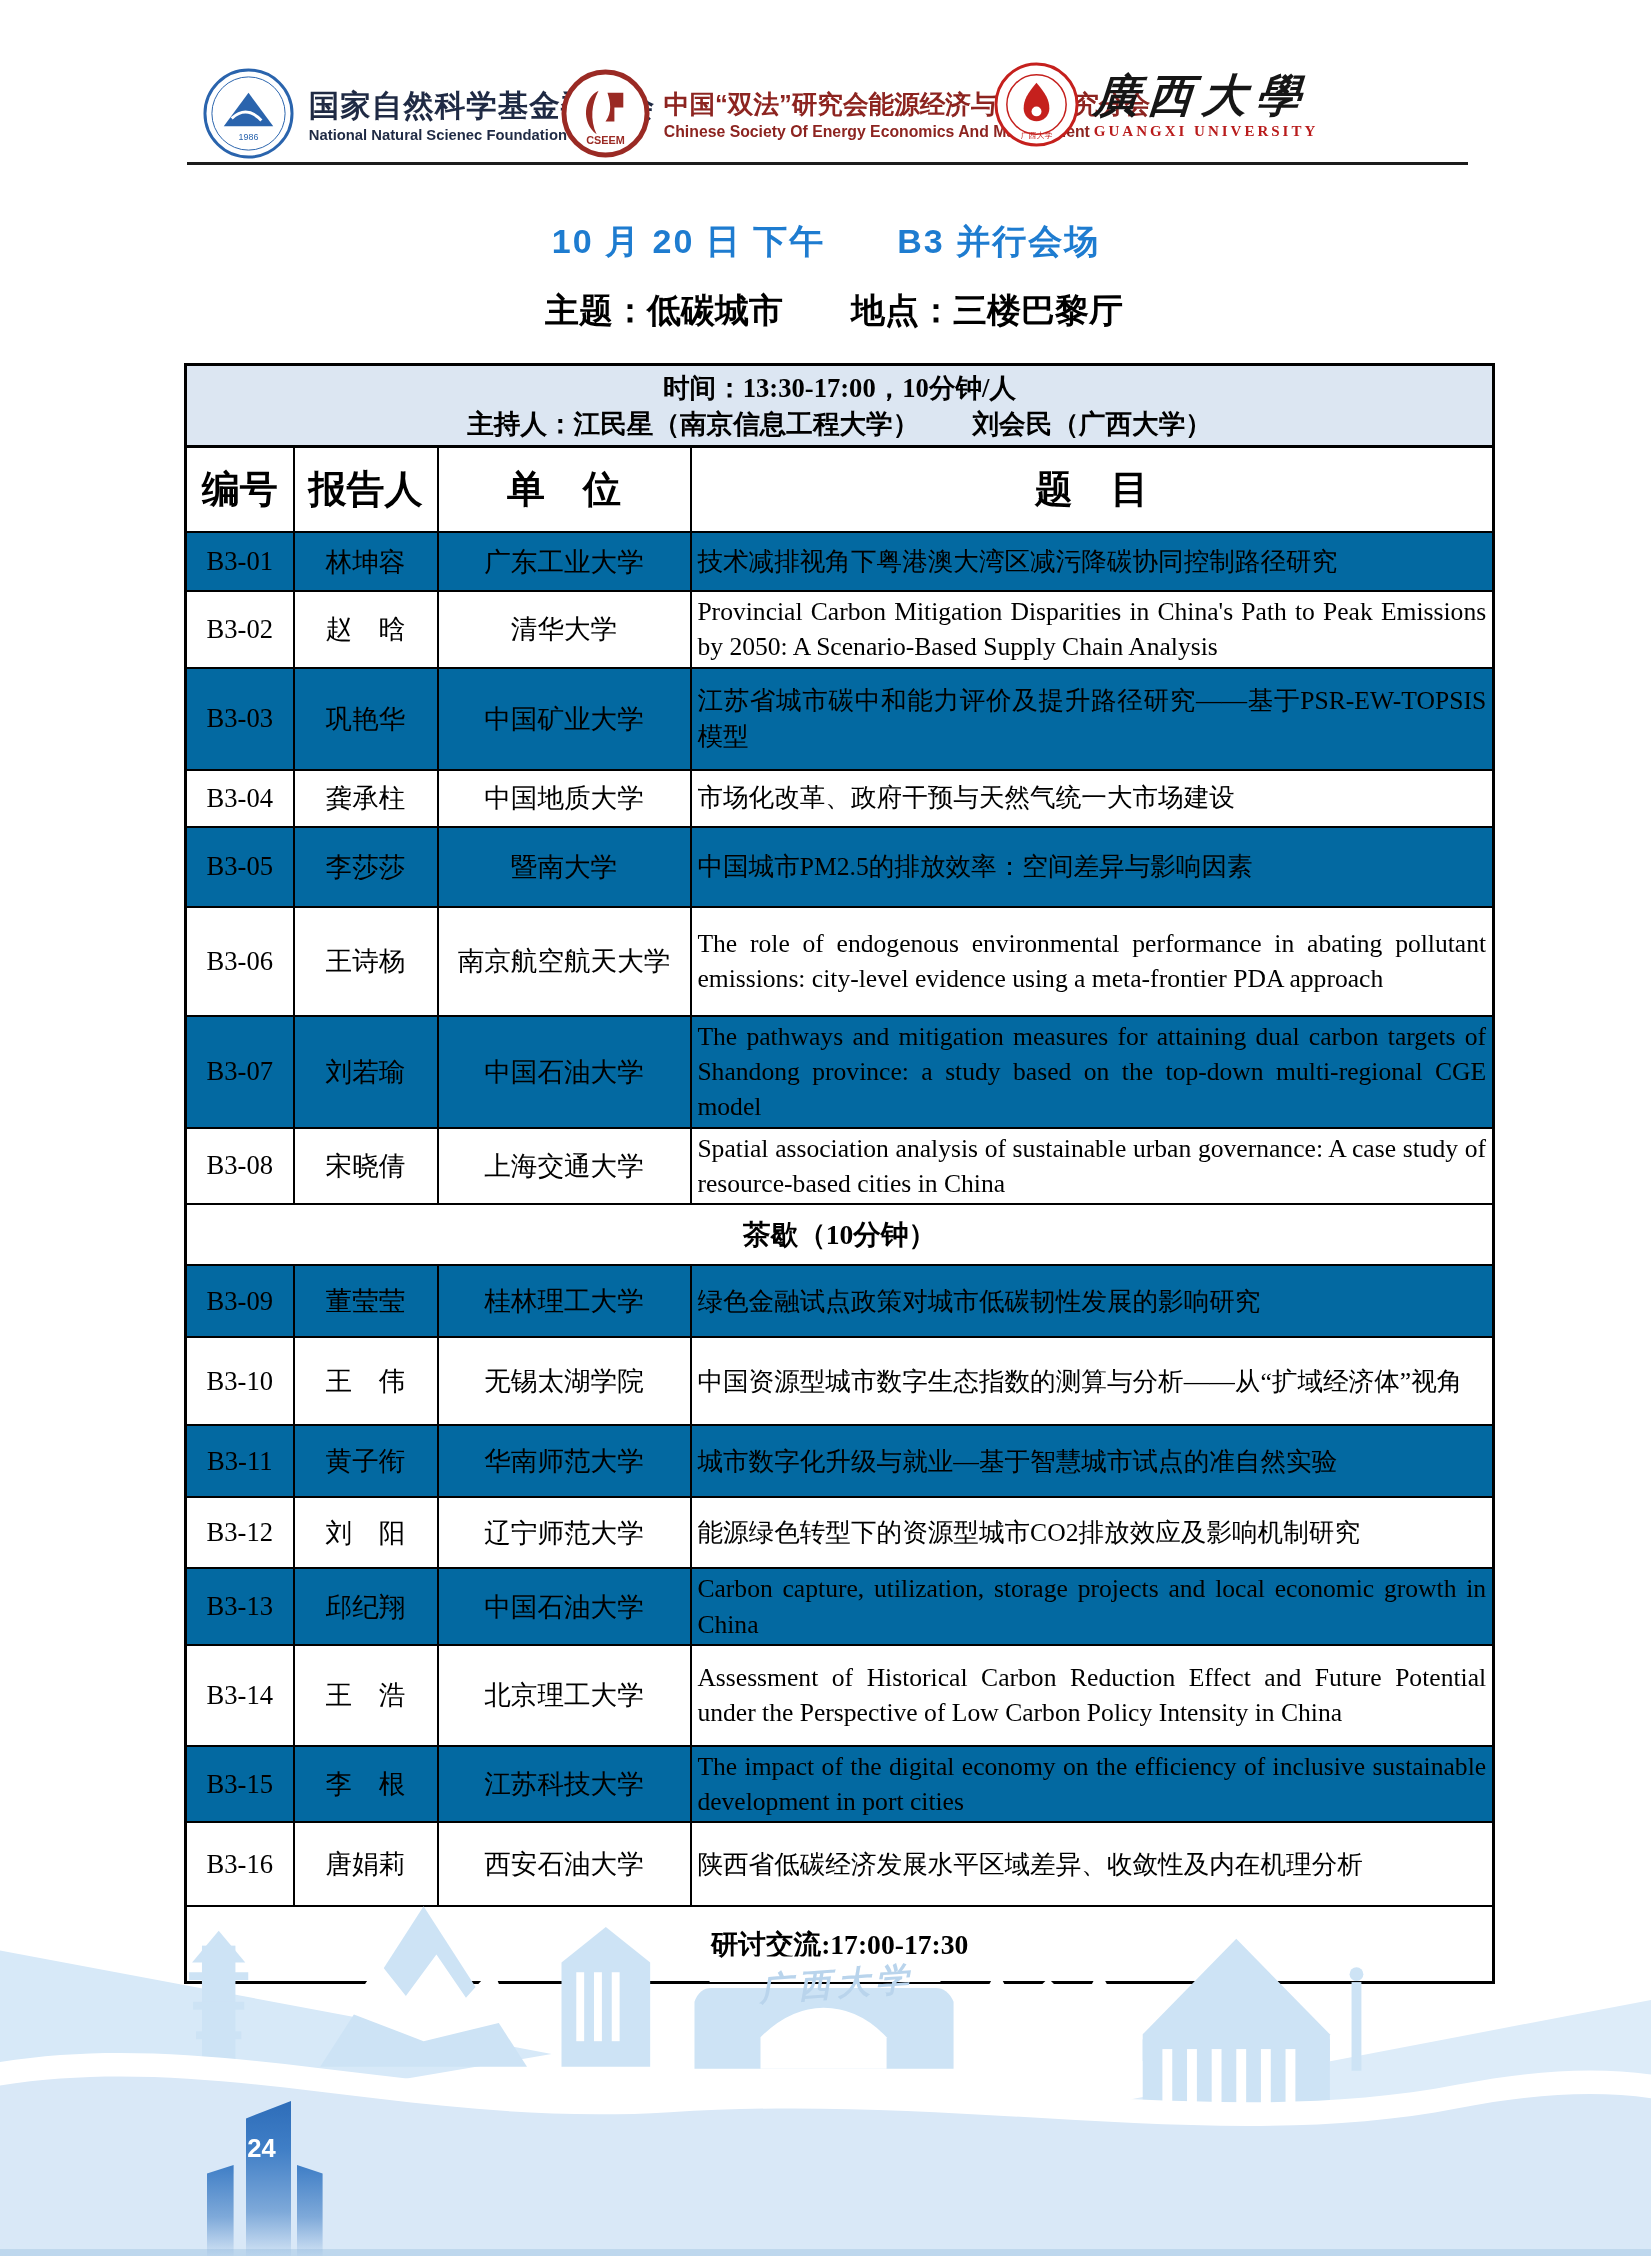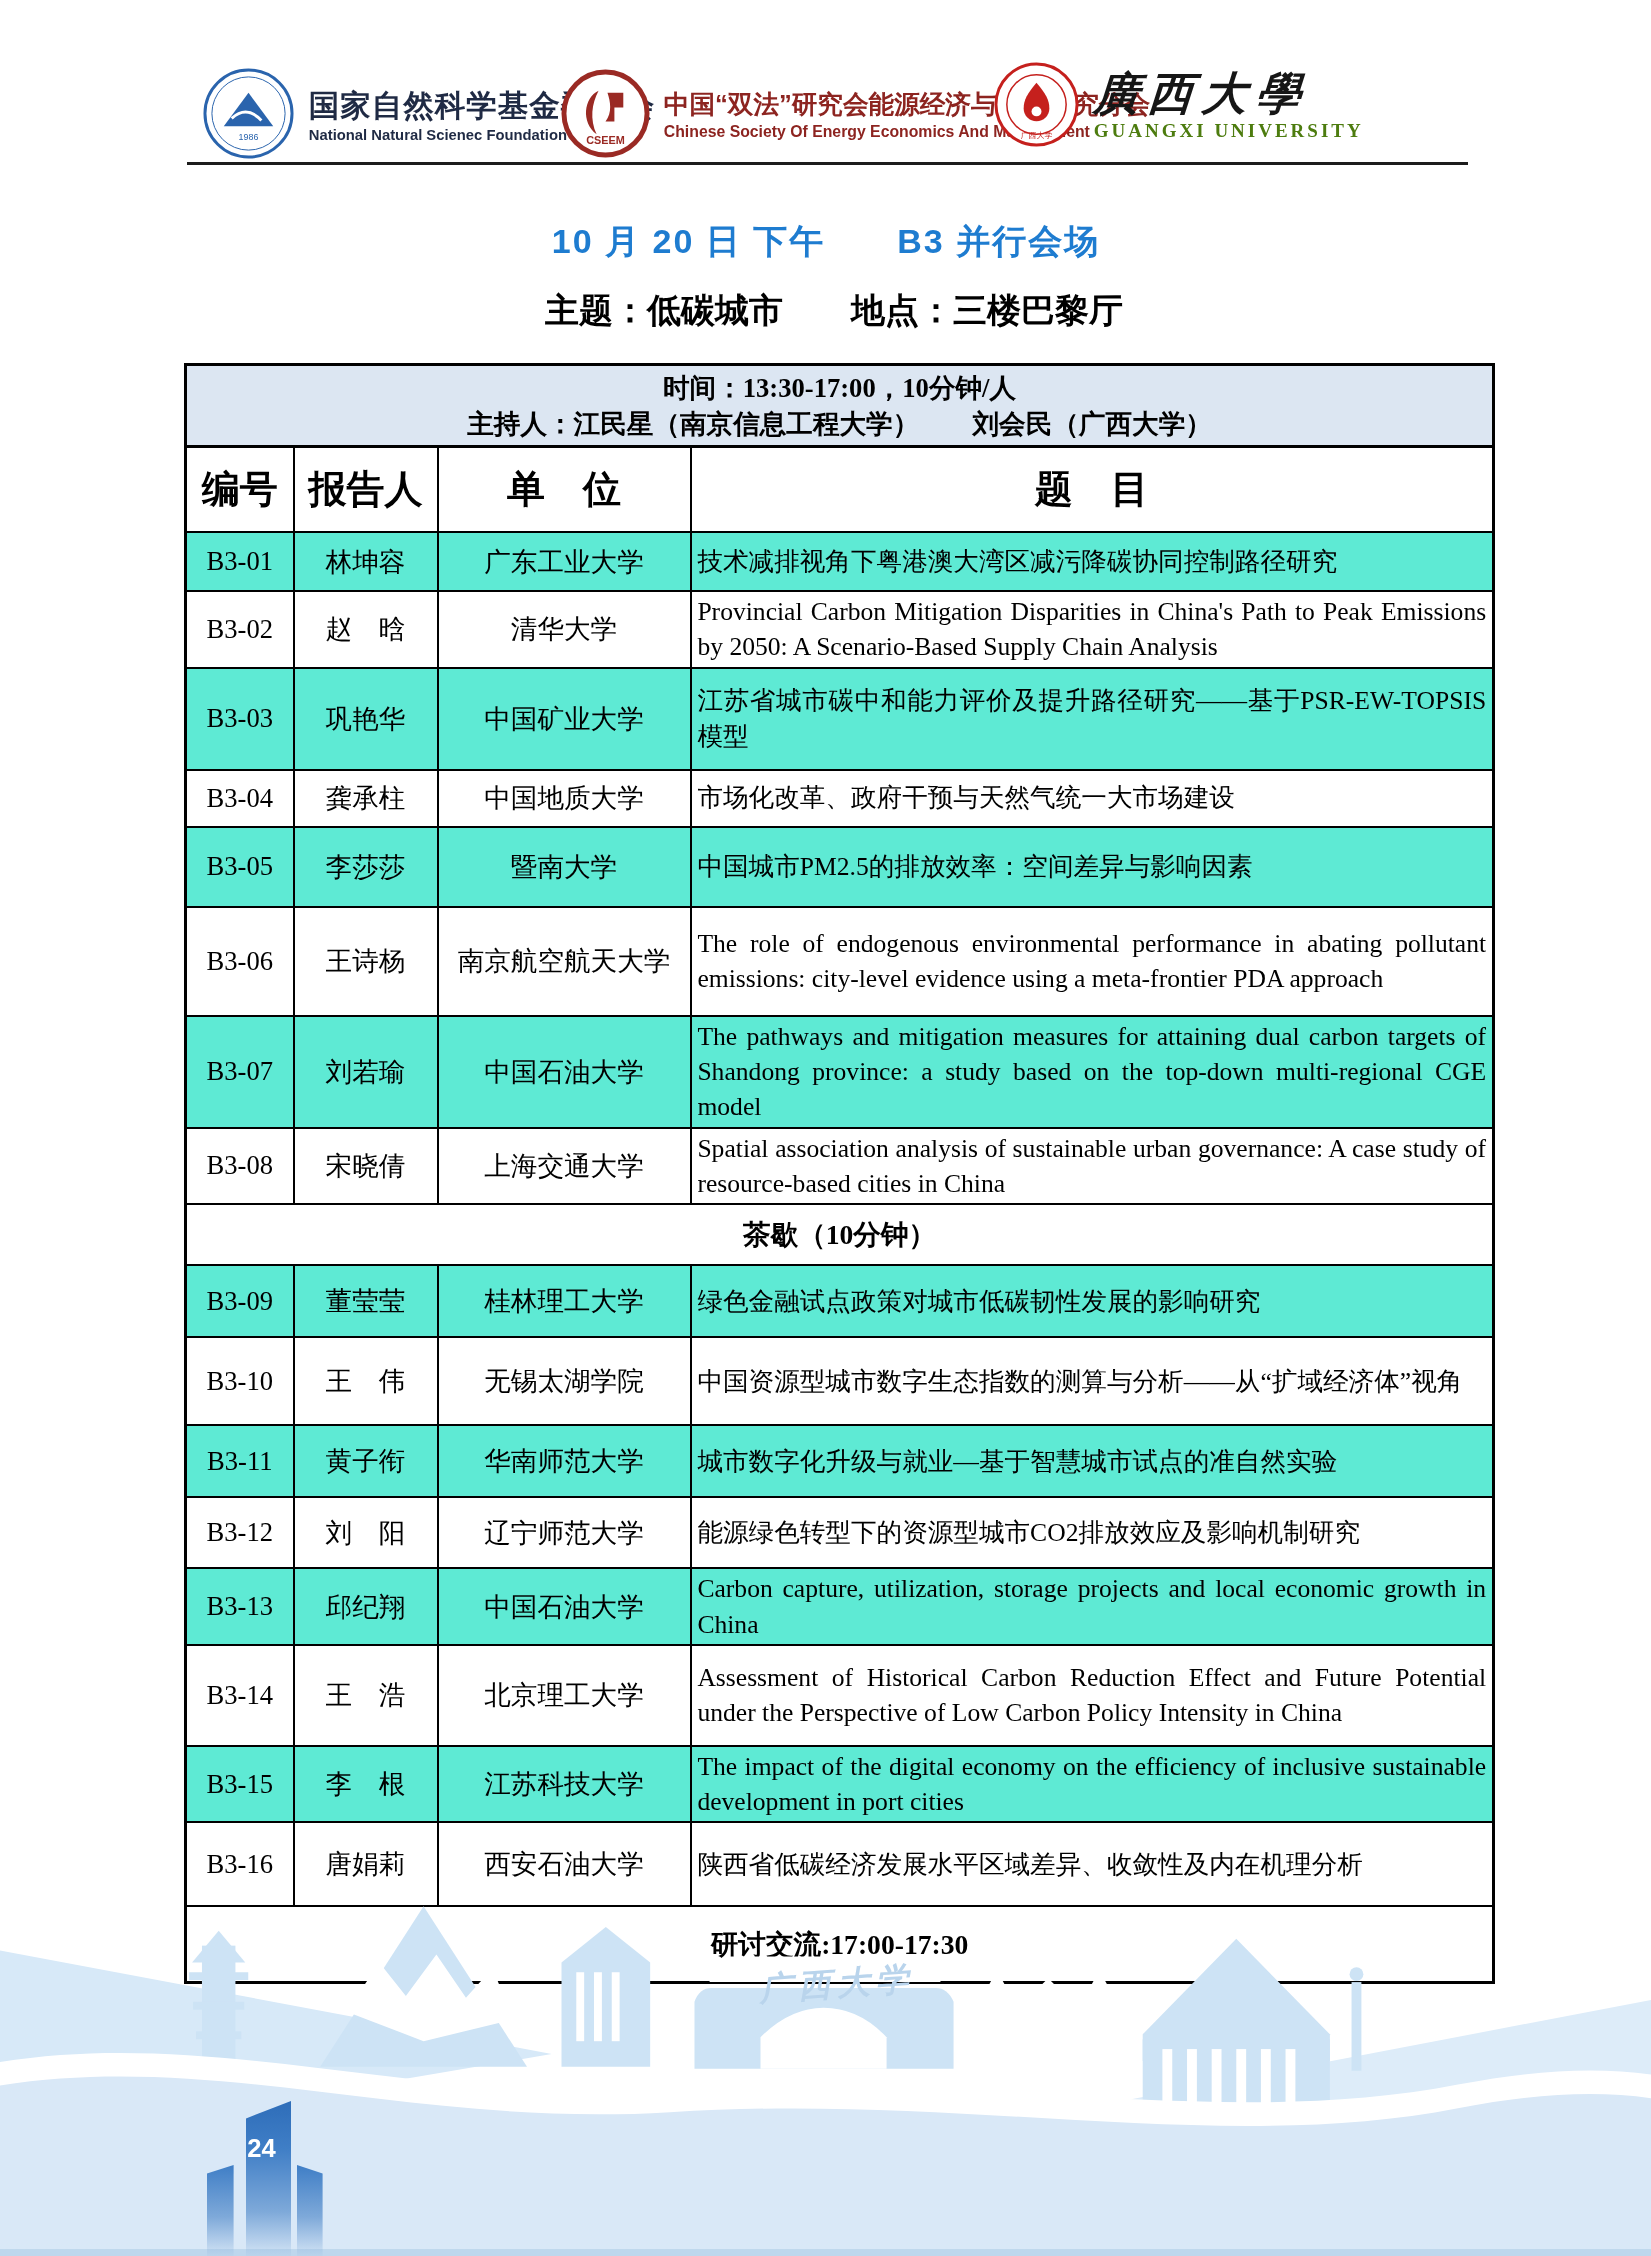--- a/index.html
+++ b/index.html
@@ -11,40 +11,40 @@
   .logo-nsfc{left:202px;top:67px;}
   .logo-cseem{left:561px;top:69px;}
   .logo-gxu{left:993px;top:61px;}
   .logo .mark{flex:0 0 auto;}
   .logo .ltxt{margin-left:13.8px;display:flex;flex-direction:column;justify-content:center;}
   .logo-nsfc .zh{font-family:"Liberation Sans","DejaVu Sans",sans-serif;font-weight:bold;font-size:30.5px;color:#1f2a44;letter-spacing:1px;line-height:1.15;}
   .logo-nsfc .en{font-family:"Liberation Sans","DejaVu Sans",sans-serif;font-weight:bold;font-size:14.8px;color:#1f2a44;margin-top:3px;}
   .logo-cseem .zh{font-family:"Liberation Sans","DejaVu Sans",sans-serif;font-weight:bold;font-size:25.6px;color:#8d2420;line-height:1.15;}
   .logo-cseem .en{font-family:"Liberation Sans","DejaVu Sans",sans-serif;font-weight:bold;font-size:15.8px;color:#8d2420;margin-top:3px;}
   .logo-gxu .zh{font-style:italic;font-weight:600;font-size:45px;color:#161616;letter-spacing:8.9px;line-height:1.05;transform:skewX(-4deg);}
-  .logo-gxu .en{font-family:"Liberation Serif","DejaVu Serif",serif;font-weight:bold;font-size:19px;color:#4d7c0f;letter-spacing:3px;margin-top:2px;}
+  .logo-gxu .en{font-family:"Liberation Serif","DejaVu Serif",serif;font-weight:bold;font-size:15px;color:#b91c1c;letter-spacing:3px;margin-top:2px;}
   .header-rule{position:absolute;left:187px;top:162px;width:1281px;height:3px;background:#1c1c1c;}
 
   
   .session-title{position:absolute;left:0;top:219px;width:100%;text-align:center;
     font-family:"Liberation Sans","DejaVu Sans",sans-serif;font-weight:bold;font-size:34px;
     color:#1e7cd0;letter-spacing:2px;}
   .session-subtitle{position:absolute;left:0;top:288px;width:100%;text-align:center;
     font-family:"Liberation Sans","DejaVu Sans",sans-serif;font-weight:bold;font-size:34px;color:#000;padding-left:8px;}
 
   
   table.schedule{position:absolute;left:184px;top:363px;width:1308px;border-collapse:collapse;
     table-layout:fixed;border:3.9px solid #000;}
   table.schedule td,table.schedule th{border:2px solid #000;vertical-align:middle;padding:2px 5.9px;}
   tr.info-row td{background:#dce6f2;text-align:center;font-weight:bold;font-size:26.6px;
     height:75px;line-height:36px;border-bottom:3.9px solid #000;}
   tr.cols-row th{height:79px;font-size:38px;font-weight:bold;text-align:center;background:#fff;}
   td.c-id,td.c-spk,td.c-aff{text-align:center;font-size:26.6px;}
   td.c-title{text-align:justify;font-size:25.6px;line-height:1.38;padding:5.9px 13.8px;}
-  tr.shaded td{background:#5eead4;}
+  tr.shaded td{background:#0369a1;}
   td.span-row{text-align:center;font-weight:bold;font-size:27.6px;background:#fff;}
 
   
   .footer{position:absolute;left:0;top:1852px;width:1652px;height:405px;pointer-events:none;}
   .skyline{position:absolute;left:0;top:0;}
   .watermark{position:absolute;left:759px;top:110px;font-style:italic;font-weight:600;
     font-size:33px;color:#b9d4ec;letter-spacing:5.9px;transform:rotate(-4deg);}
   .tower{position:absolute;}
   .tower-left{left:207px;top:313px;width:26.6px;height:94px;
     background:linear-gradient(180deg,#3f7ec6 0%,#7ea9d9 55%,rgba(126,169,217,0) 100%);

